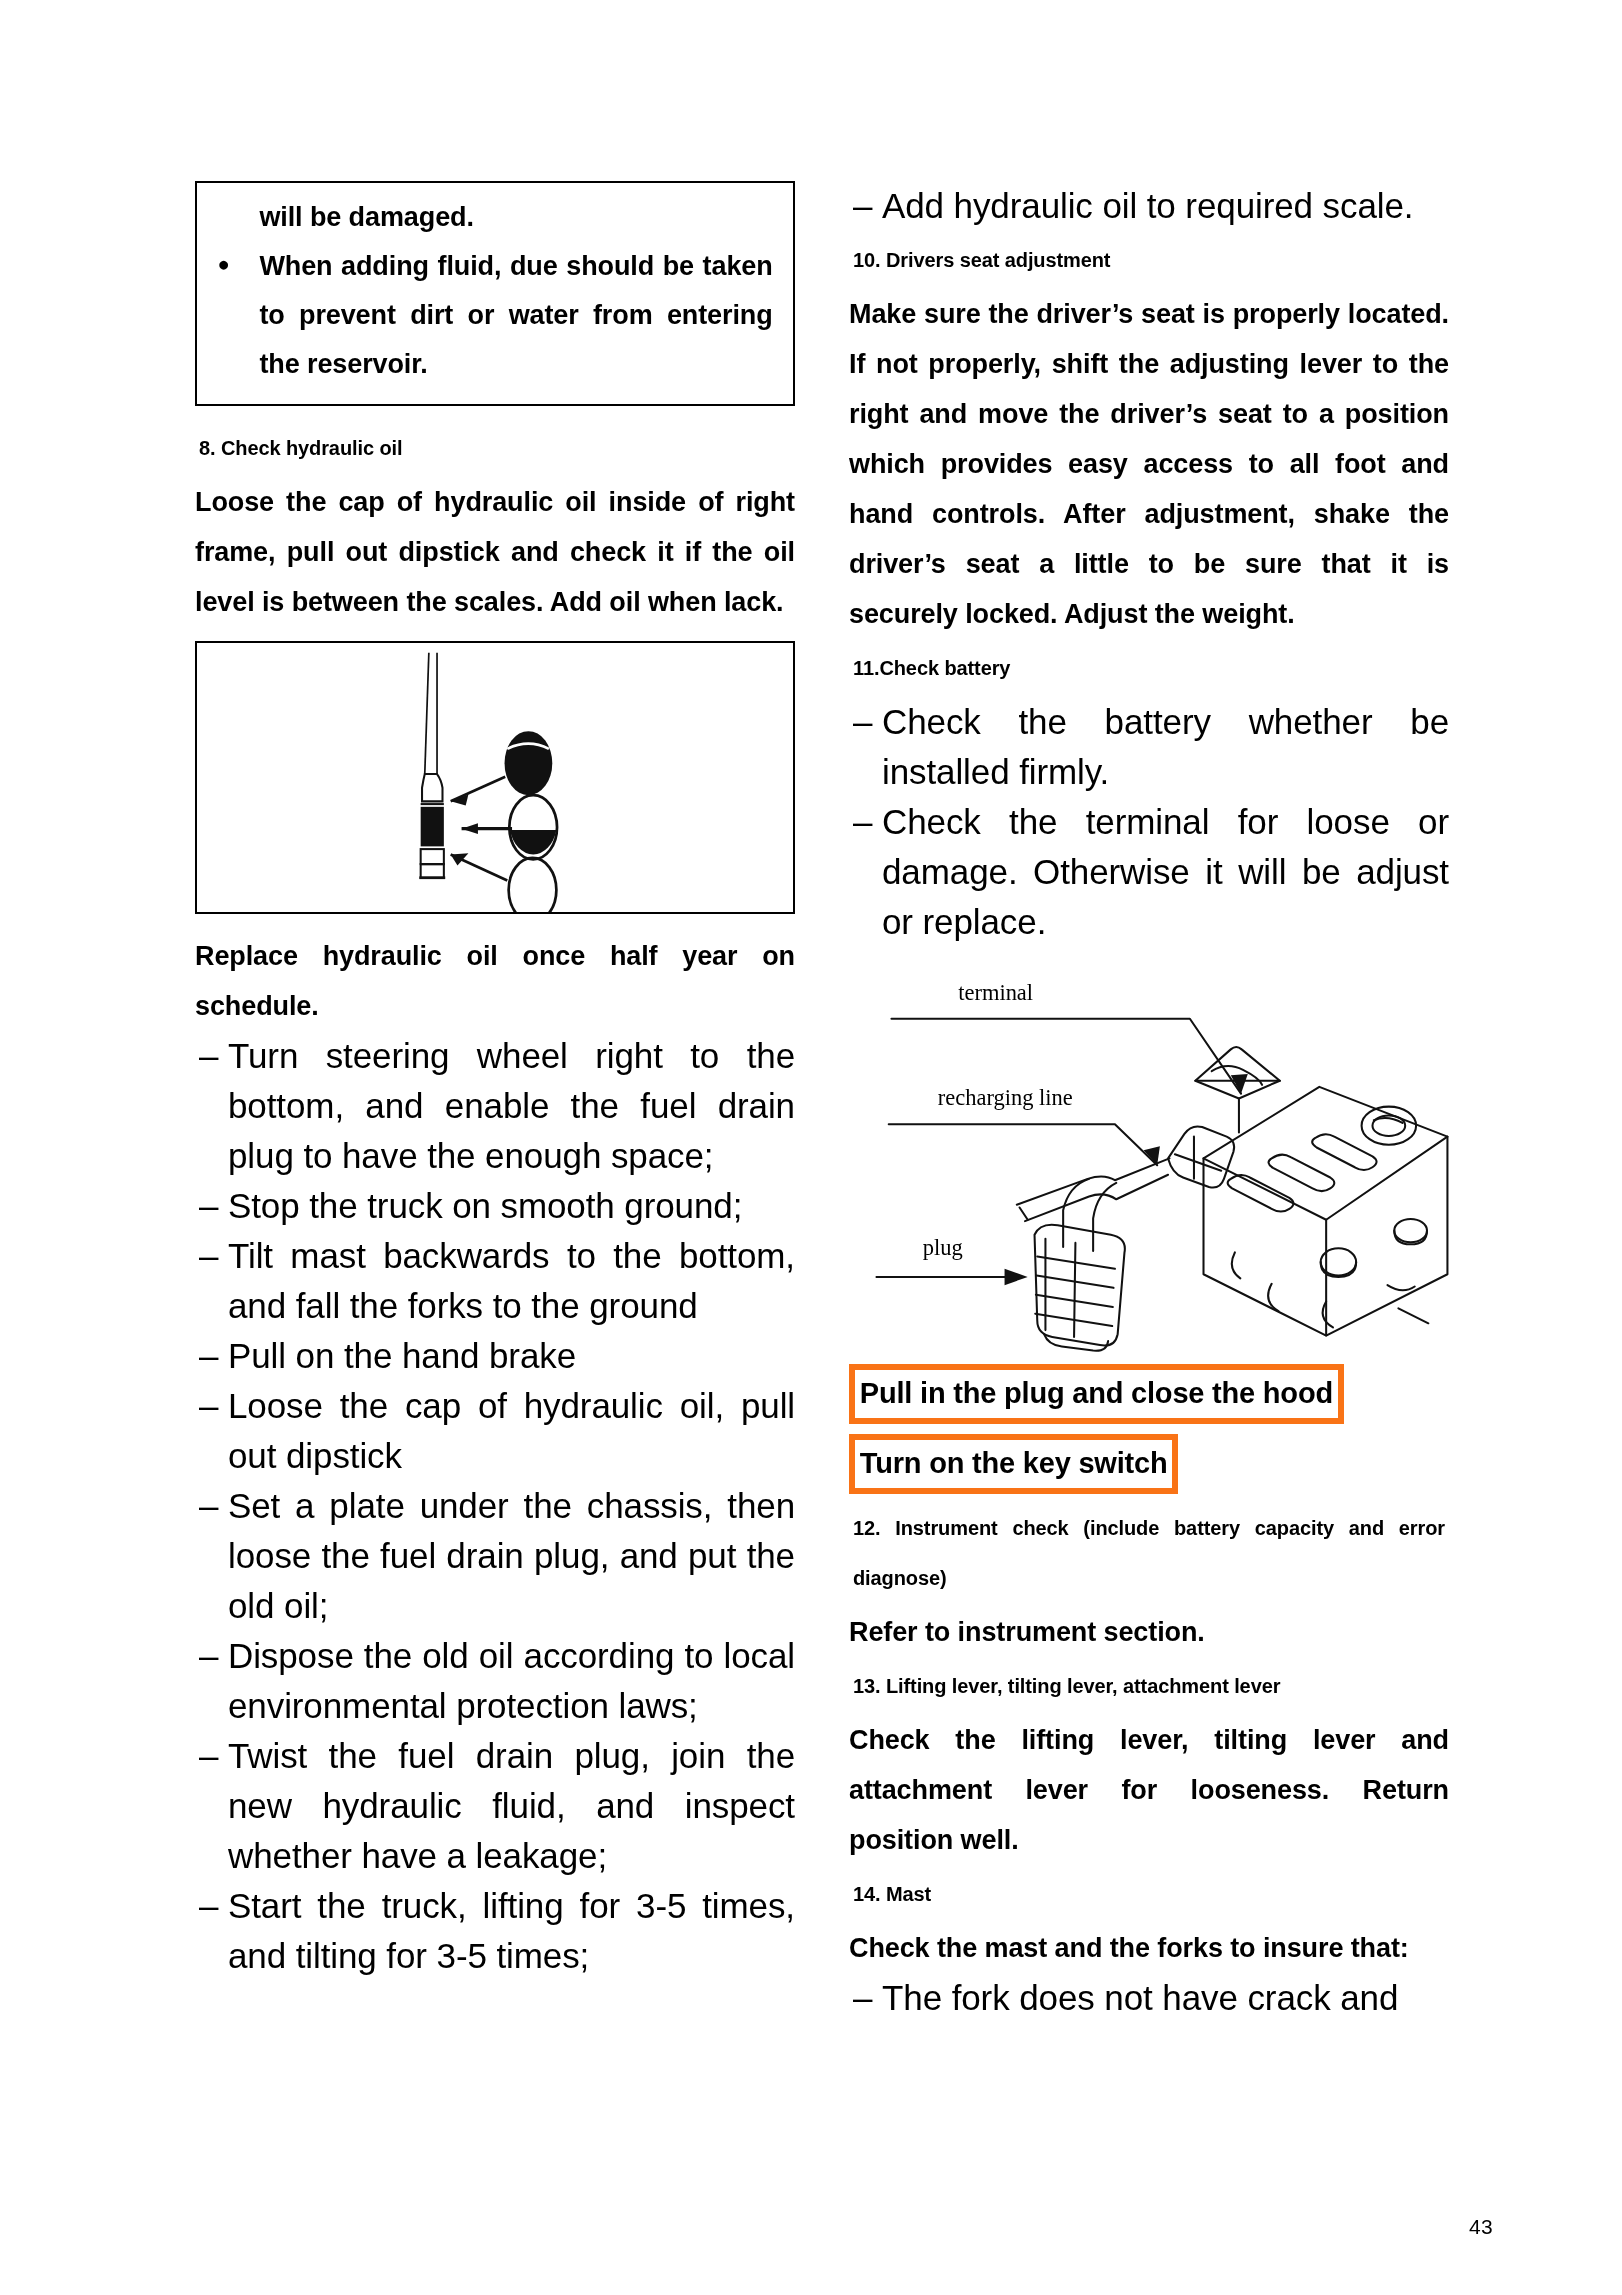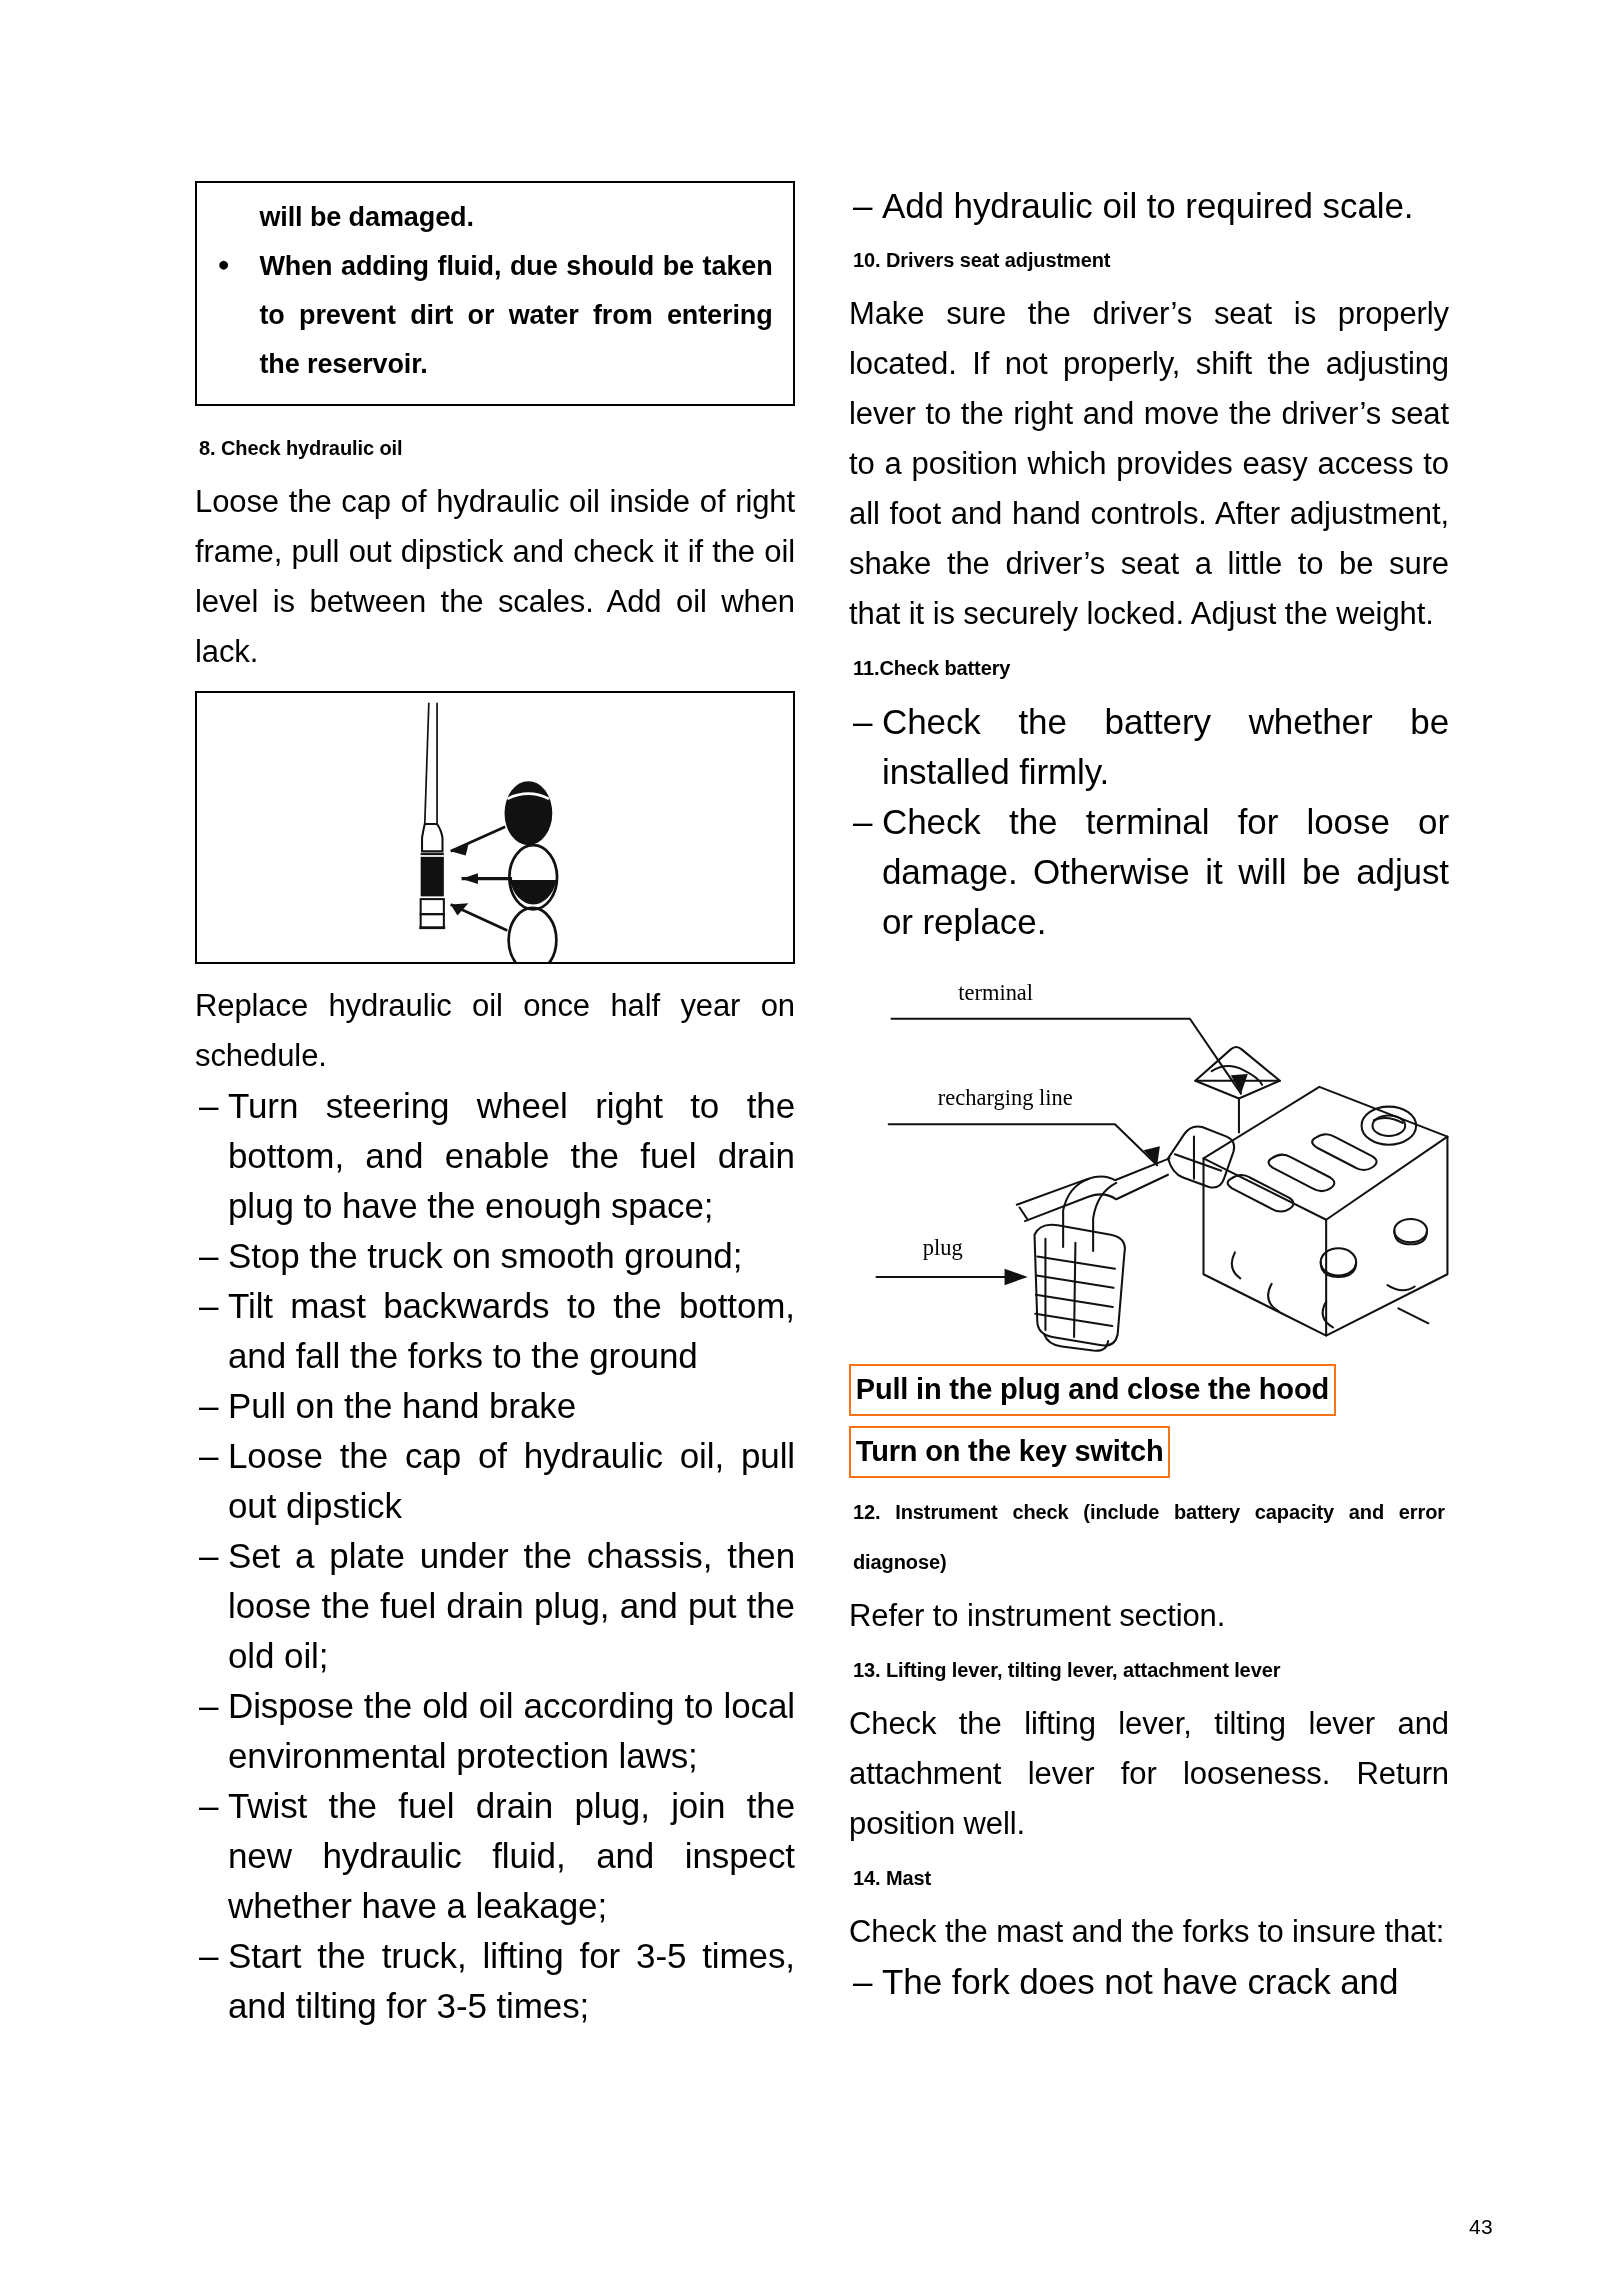--- a/index.html
+++ b/index.html
@@ -21,26 +21,27 @@
   .col {
     position: absolute;
     top: 181px;
     width: 600px;
   }
   .col-left  { left: 195px; }
   .col-right { left: 849px; }
 
   
   .para {
-    font-size: 31px;
+    font-size: 27px;
     line-height: 50px;
     text-align: justify;
     text-justify: inter-word;
     margin: 0 0 0 0;
     letter-spacing: -0.1px;
+    font-weight: bold;
   }
   .para.nojust { text-align: left; }
 
   .heading {
     font-size: 20px;
     font-weight: bold;
     line-height: 50px;
     margin: 4px;
     letter-spacing: -0.1px;
   }
@@ -108,21 +109,21 @@
     box-sizing: border-box;
     width: 600px;
     background: #fff;
     position: relative;
   }
   .fig-dipstick { height: 273px; margin: 13.6px 0 17.7px 0; }
 
   
   .box-heading {
     display: inline-block;
-    border: 2px solid #f97316;
+    border: 6px solid #f97316;
     font-size: 29px;
     font-weight: bold;
     line-height: 40px;
     padding: 3.4px 4.8px 4.8px 4.8px;
     letter-spacing: -0.2px;
     white-space: nowrap;
     box-sizing: border-box;
   }
   .box-heading-wrap { margin: 8.2px 0 9.5px 0; }
 

